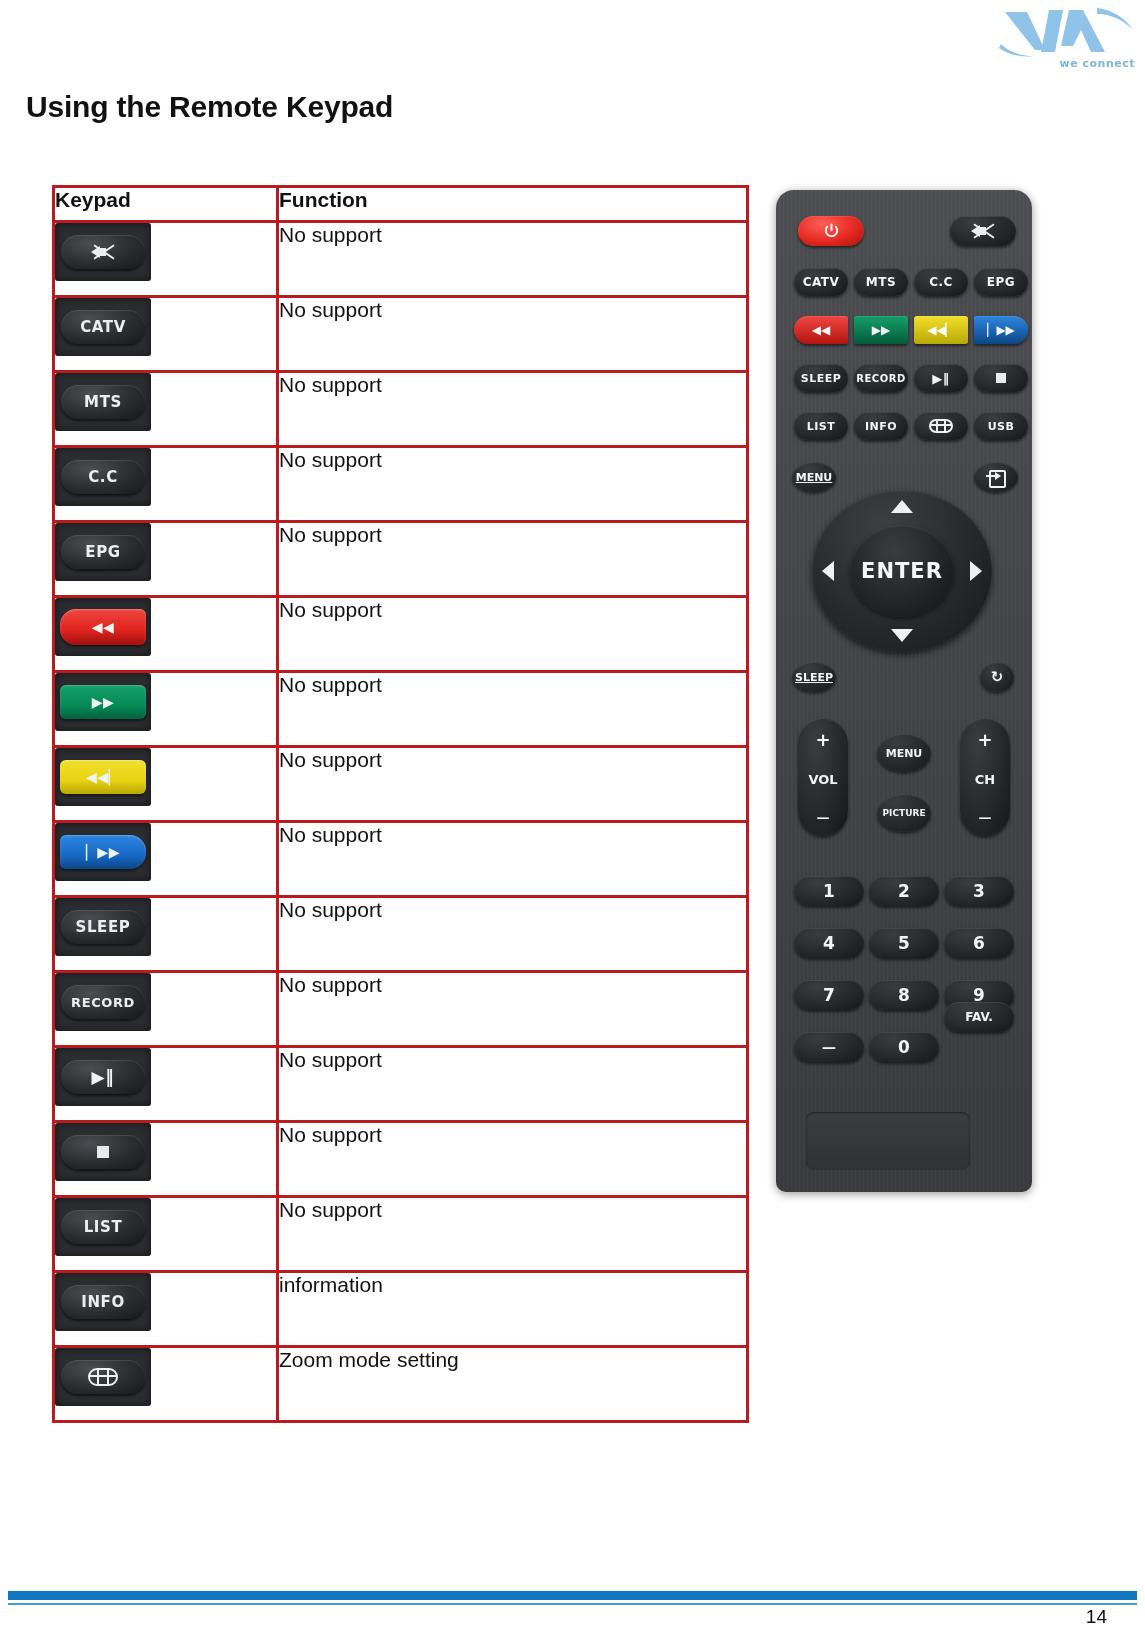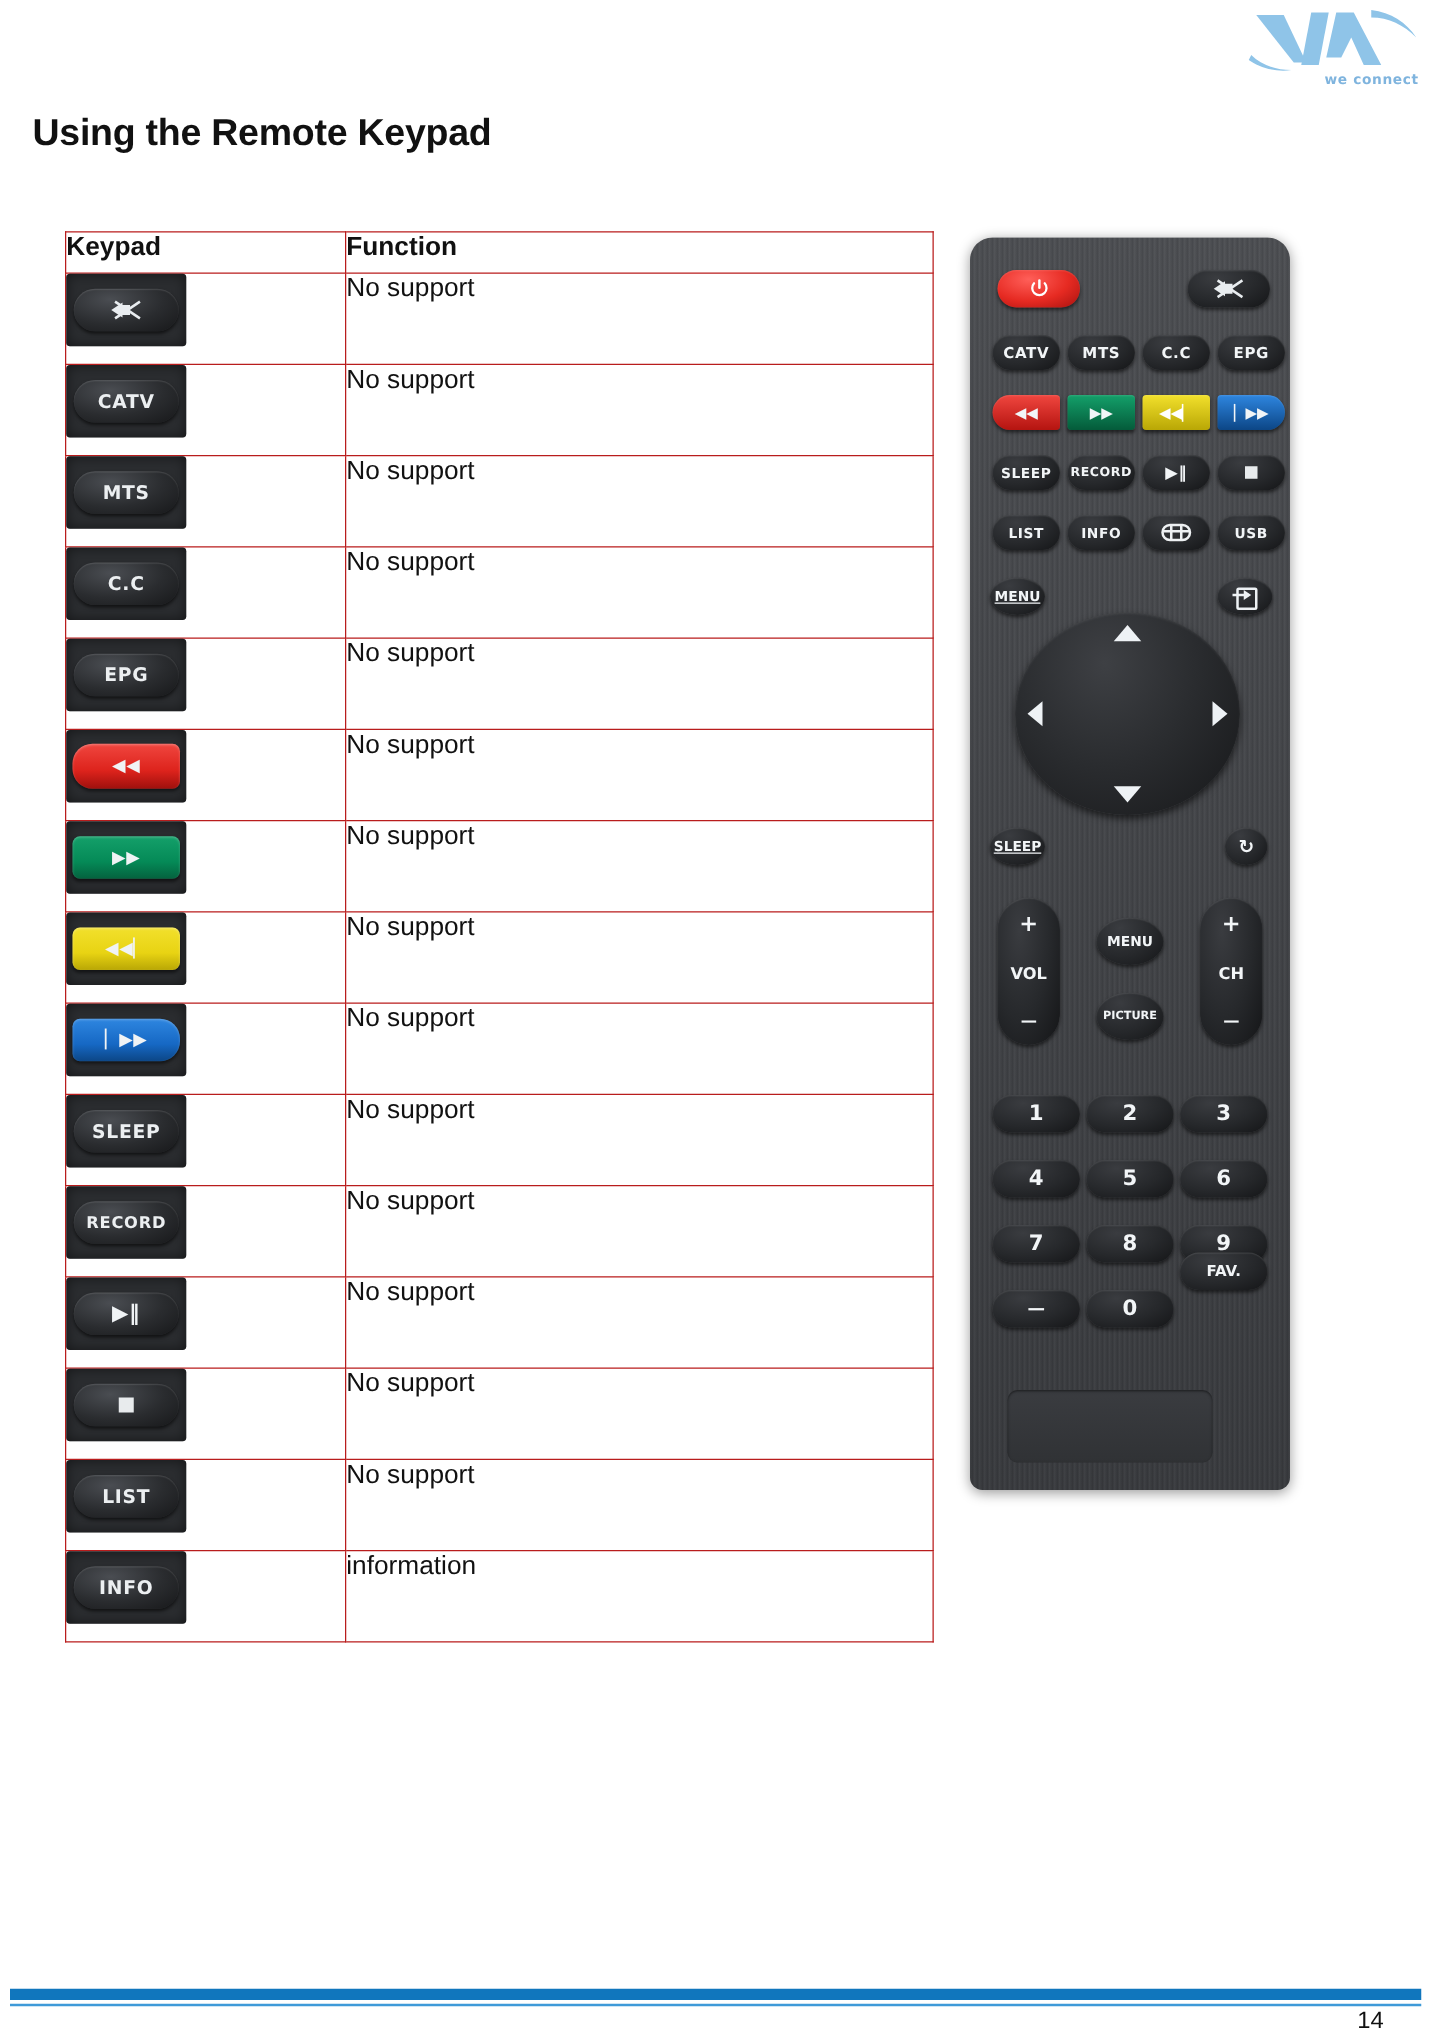--- a/index.html
+++ b/index.html
@@ -50,21 +50,21 @@
   
   .keytable {
     position: absolute;
     left: 52px;
     top: 185px;
     width: 694px;
     border-collapse: collapse;
     table-layout: fixed;
   }
   .keytable td, .keytable th {
-    border: 1px solid #b91c1c;
+    border: 3px solid #b91c1c;
     padding: 0;
     vertical-align: top;
   }
   .col-key   { width: 224px; }
   .col-func  { width: 470px; }
 
   .hdr-cell {
     height: 32px;
     text-align: left;
     font-size: 21px;
@@ -457,20 +457,35 @@
 
   <tr>
     <td class="keycell">
       <span class="chip">
         <span class="btn pill">INFO</span>
       </span>
     </td>
     <td class="funccell">information</td>
   </tr>
 
+  <tr>
+    <td class="keycell">
+      <span class="chip">
+        <span class="btn pill">
+          <span class="zoomgrid">
+            <span class="ov"></span>
+                <span class="v1"></span>
+                <span class="v2"></span>
+                <span class="h1"></span>
+          </span>
+        </span>
+      </span>
+    </td>
+    <td class="funccell">Zoom mode setting</td>
+  </tr>
 </tbody>
   </table>
 
 <div class="remote">
 
   <div class="rbtn r-power">
     <svg width="17" height="18" viewBox="0 0 20 22">
       <path d="M10 3 L10 10" stroke="#fff" stroke-width="2.4" stroke-linecap="round" fill="none"></path>
       <path d="M4.8 5.6 A7 7 0 1 0 15.2 5.6" stroke="#fff" stroke-width="2.2" fill="none" stroke-linecap="round"></path>
     </svg>
@@ -521,20 +536,21 @@
         <span class="ln"></span>
         <span class="hd"></span>
     </span>
   </div>
 
   <div class="r-nav-outer">
     <span class="arr arr-up"></span>
     <span class="arr arr-dn"></span>
     <span class="arr arr-lf"></span>
     <span class="arr arr-rt"></span>
+    <div class="r-nav-inner">ENTER</div>
   </div>
 
   <div class="rbtn r-round" style="left:16px; top:472px;">SLEEP</div>
   <div class="rbtn r-circ" style="right:18px; top:472px; font-size:15px;">↻</div>
 
   <div class="rbtn r-vol" style="left:22px; top:528px;">
     <span style="font-size:18px;">+</span>
     <span>VOL</span>
     <span style="font-size:13px;">—</span>
   </div>

